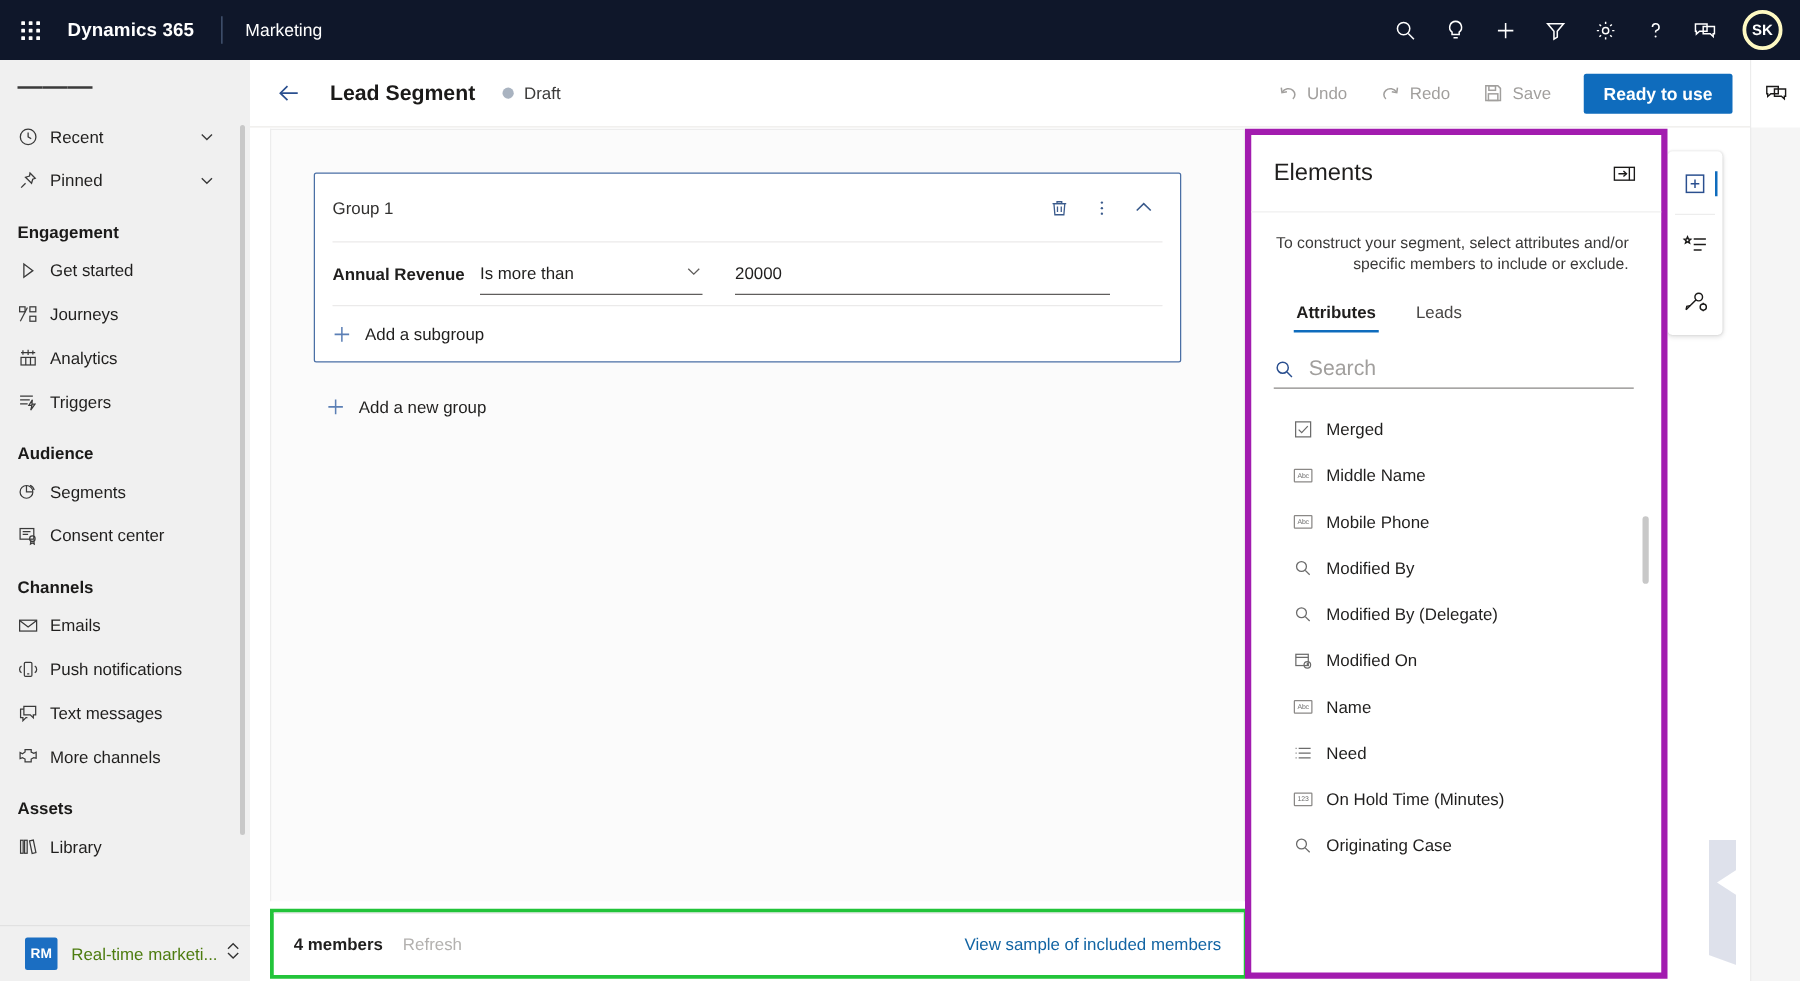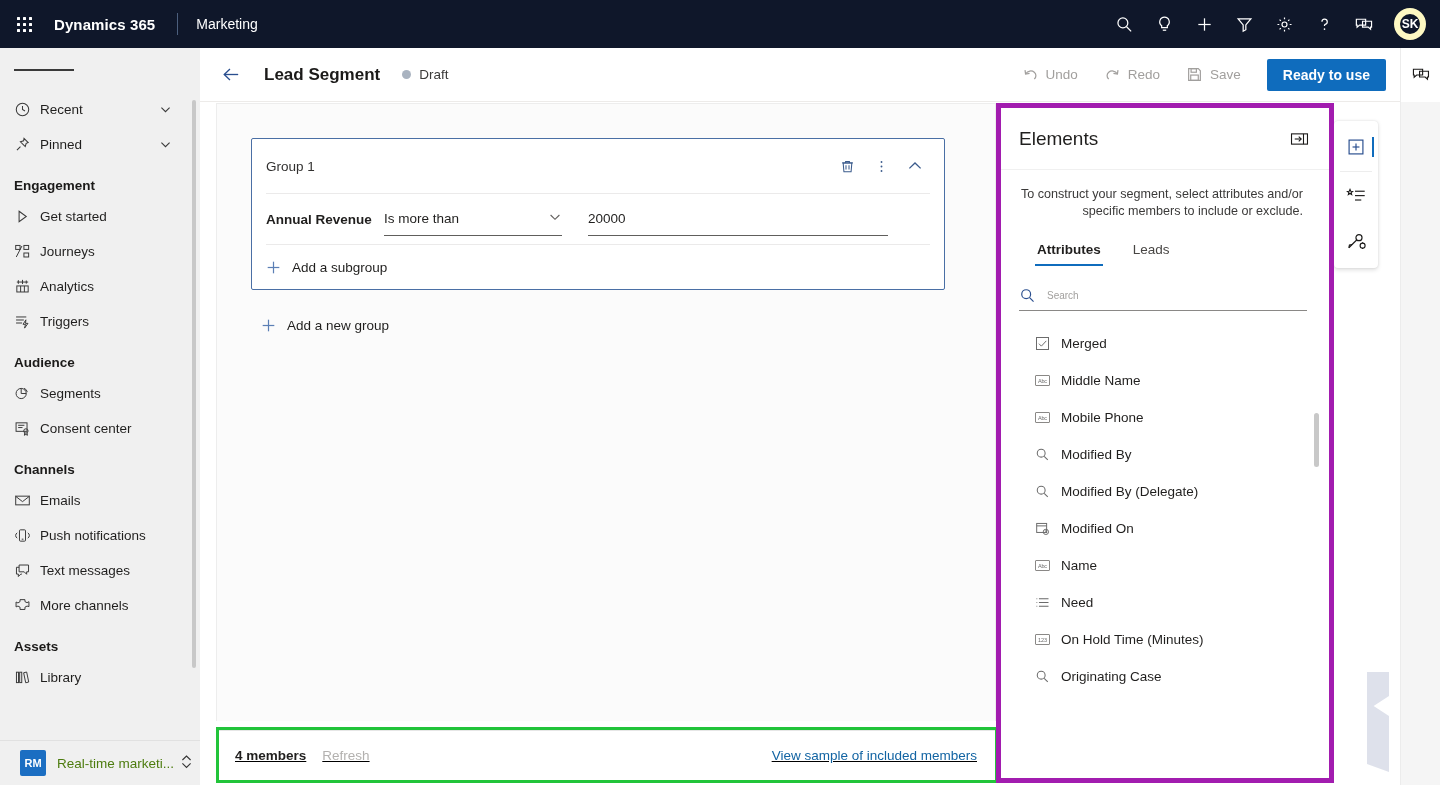--- a/index.html
+++ b/index.html
@@ -20,21 +20,21 @@
   .waffle { width: 48px; height: 48px; display: flex; align-items: center; justify-content: center; cursor: pointer; }
   .waffle-grid { display: grid; grid-template-columns: repeat(3,3px); grid-template-rows: repeat(3,3px); gap: 3px; }
   .waffle-grid i { display:block; width:3px; height:3px; background:#fff; border-radius:0.5px; }
   .brand { font-size: 15px; font-weight: bold; letter-spacing: .1px; margin-left: 6px; }
   .brand-sep { width:1px; height:22px; background:#4c5f7d; margin: 0 18px 0 22px; }
   .app-name { font-size: 14px; font-weight: normal; color:#ffffff; }
   .topbar-right { margin-left: auto; display:flex; align-items:center; height:48px; padding-right: 14px; }
   .tb-icon { width:40px; height:48px; display:flex; align-items:center; justify-content:center; cursor:pointer; }
   .tb-icon svg { display:block; }
   .avatar {
-    width:32px; height:32px; border-radius:50%; border:6px solid #fef9c3;
+    width:32px; height:32px; border-radius:50%; border:3px solid #fef9c3;
     display:flex; align-items:center; justify-content:center;
     font-size:12px; font-weight:600; color:#ffffff; margin-left:10px; cursor:pointer;
   }
 
   
   .sidenav {
     position:absolute; top:48px; left:0; width:200px; height:737px;
     background:#f0f0f0; overflow:hidden;
   }
   .hamburger { height:44px; display:flex; align-items:center; padding-left:14px; cursor:pointer;}
@@ -149,21 +149,21 @@
   }
   .plus-ico { color:#5b7fb5; margin-right:11px; display:flex; align-items:center;}
   .add-group-row {
     position:absolute; left:44px; top:214px; display:flex; align-items:center;
     font-size:13.5px; color:#201f1e; cursor:pointer;
   }
 
   
   .member-bar-wrap {
     position:absolute; left:216px; top:727px; width:782px; height:56px;
-    border:3px solid #22c43a; background:#ffffff;text-decoration:underline;
+    border:3px solid #22c43a; background:#ffffff;
   }
   .member-bar {
     width:100%; height:100%; display:flex; align-items:center;
     padding:0 18px 0 16px; border-top:1px solid #e6e6e6;
   }
   .member-count { font-size:13.5px; font-weight:bold; color:#201f1e; }
   .refresh-link { font-size:13.5px; color:#b3b1af; margin-left:16px; cursor:default; }
   .view-sample { margin-left:auto; font-size:13.5px; color:#1264a3; cursor:pointer; }
 
   
@@ -182,21 +182,21 @@
   }
   .el-tab.active { color:#201f1e; font-weight:bold; }
   .el-tab.active::after {
     content:""; position:absolute; left:0; right:0; bottom:0; height:2.4px; background:#0f6cbd;
   }
   .el-search {
     margin:14px 22px 0 18px; height:31px; display:flex; align-items:center;
     border-bottom:1px solid #8a8886;
   }
   .el-search svg { color:#2a4f8f; margin-right:11px; }
-  .el-search-txt { font-size:10px; color:#a19f9d; }
+  .el-search-txt { font-size:17px; color:#a19f9d; }
   .attr-list { position:relative; margin-top:14px; height:450px; overflow:hidden; }
   .attr-item {
     height:37px; display:flex; align-items:center; padding-left:34px;
     font-size:13.5px; color:#201f1e; cursor:pointer;
   }
   .attr-ico { width:26px; display:flex; align-items:center; color:#6b6b6b; }
   .attr-scrollbar {
     position:absolute; right:10px; top:88px; width:5px; height:54px;
     background:#c8c8c8; border-radius:3px;
   }

